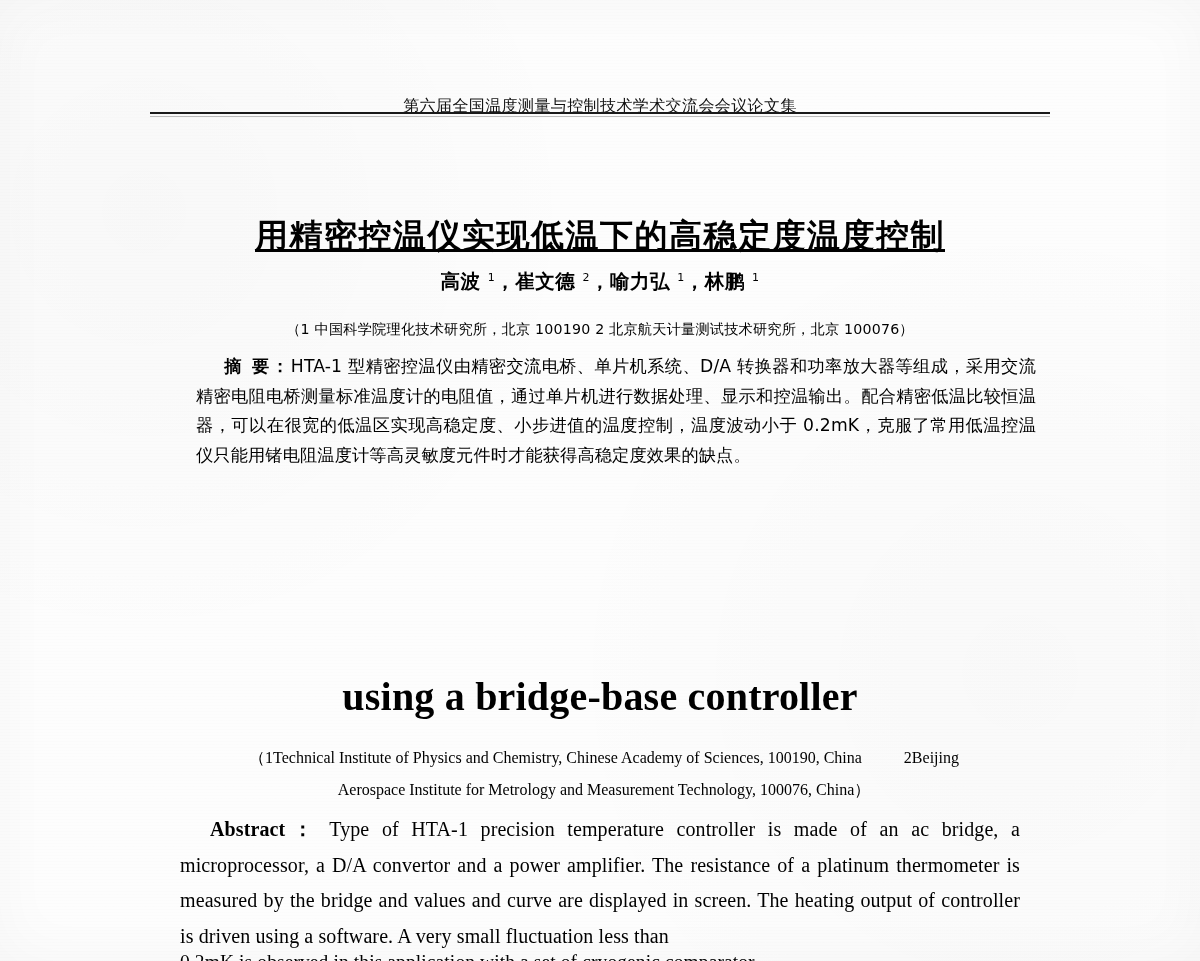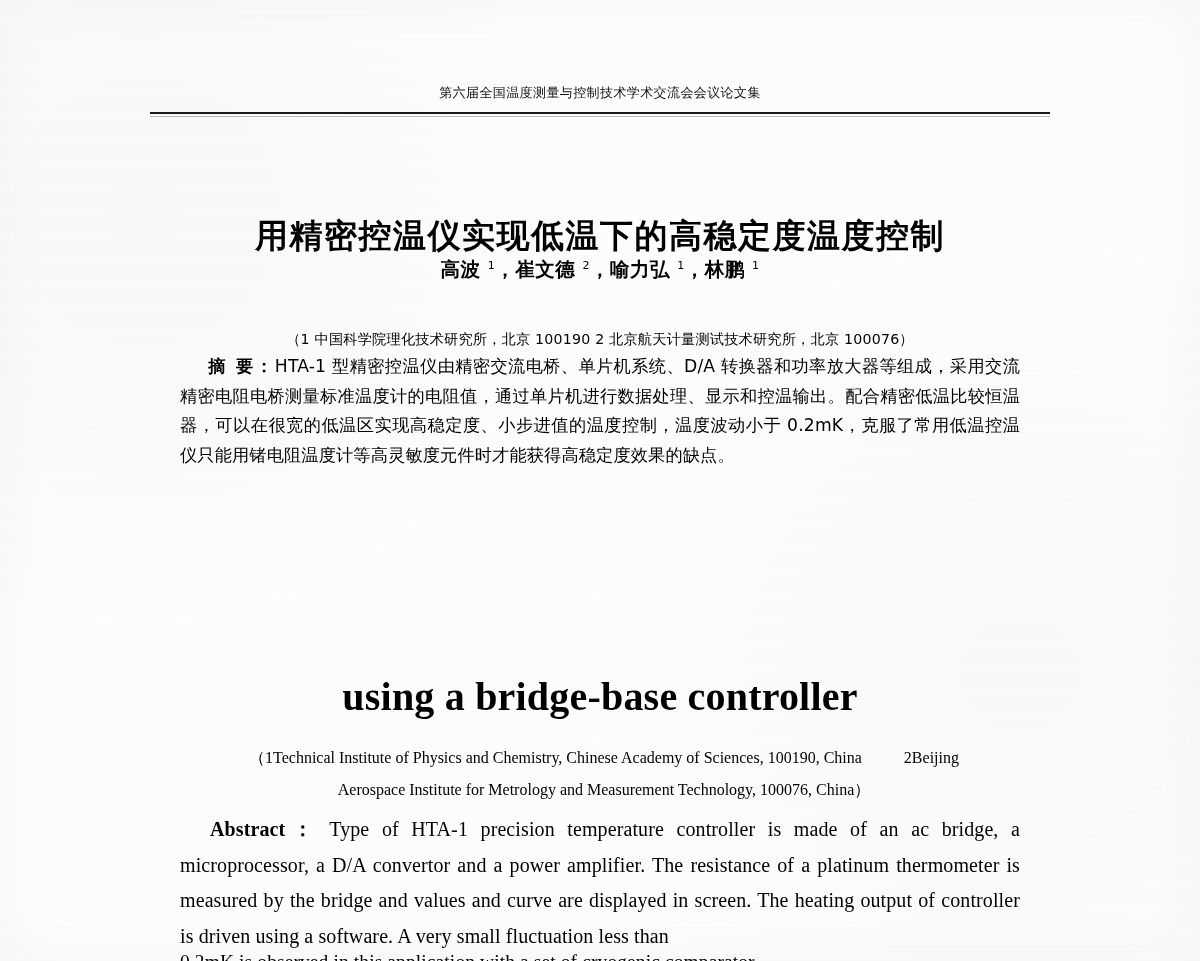--- a/index.html
+++ b/index.html
@@ -28,26 +28,26 @@
     position: absolute;
     left: 180px;
     top: 0;
     width: 840px;
     height: 961px;
   }
 
   
   .runhead {
     position: absolute;
-    top: 84px;
-    left: 0;
-    width: 840px;
-    text-align: center;
-    font-family: "DejaVu Sans", "Liberation Sans", sans-serif;
-    font-size: 13px;
+    top: 96px;
+    left: 0;
+    width: 840px;
+    text-align: center;
+    font-family: "DejaVu Sans", "Liberation Sans", sans-serif;
+    font-size: 16px;
     letter-spacing: 0.4px;
     color: #111;
   }
   .rule {
     position: absolute;
     top: 112px;
     left: -30px;
     width: 900px;
     height: 0;
     border-top: 2.5px solid #1a1a1a;
@@ -67,26 +67,27 @@
     position: absolute;
     top: 192px;
     left: 0;
     width: 840px;
     text-align: center;
     font-family: "DejaVu Sans", "Liberation Sans", sans-serif;
     font-weight: bold;
     font-size: 33px;
     letter-spacing: 1.5px;
     color: #000;
+    text-decoration: underline;
   }
 
   
   .cn-authors {
     position: absolute;
-    top: 256px;
+    top: 268px;
     left: 0;
     width: 840px;
     text-align: center;
     font-family: "DejaVu Sans", "Liberation Sans", sans-serif;
     font-weight: bold;
     font-size: 19.5px;
     letter-spacing: 0.5px;
   }
   .cn-authors sup {
     font-size: 11px;
@@ -97,28 +98,27 @@
   
   .cn-affil {
     position: absolute;
     top: 320px;
     left: 0;
     width: 840px;
     text-align: center;
     font-family: "DejaVu Sans", "Liberation Sans", sans-serif;
     font-size: 14.2px;
     letter-spacing: 0.2px;
-    margin-top: 10px;
   }
 
   
   .cn-abstract {
     position: absolute;
     top: 352px;
-    left: 0;
+    left: 16px;
     width: 840px;
     font-family: "DejaVu Sans", "Liberation Sans", sans-serif;
     font-size: 17.2px;
     line-height: 29.5px;
     text-align: justify;
     text-justify: inter-character;
     letter-spacing: 0.15px;
   }
   .cn-abstract .lead {
     font-weight: bold;

